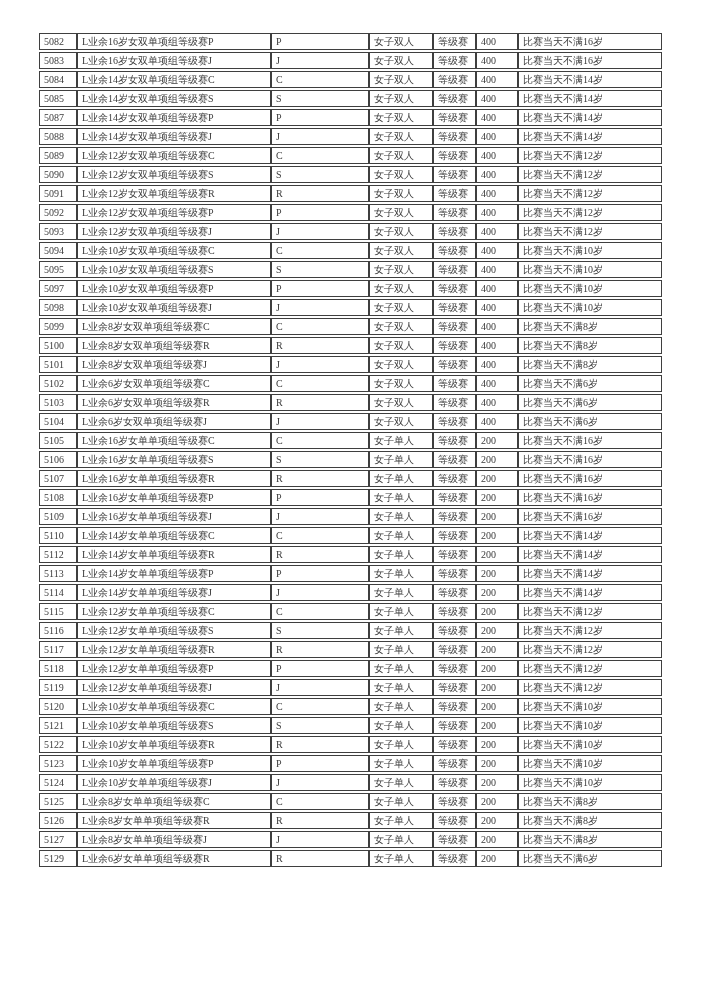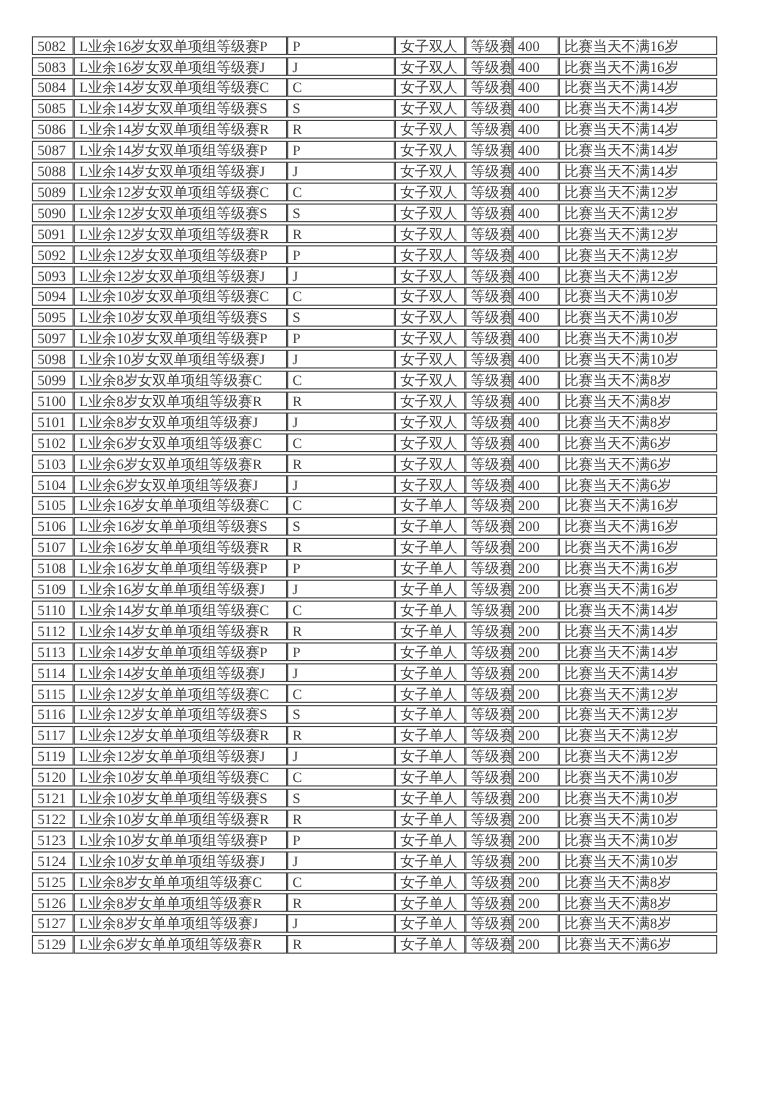--- a/index.html
+++ b/index.html
@@ -17,27 +17,27 @@
     position: absolute;
     left: 0;
     top: 0;
     width: 707px;
     height: 1000px;
     background: #ffffff;
     overflow: hidden;
   }
   table.events-table {
     position: absolute;
-    left: 29px;
+    left: 39px;
     top: 31px;
     border-collapse: separate;
     border-spacing: 0 2px;
     table-layout: fixed;
     width: 623px;
-    font-size: 13px;
+    font-size: 10px;
     color: #3b3b3b;
   }
   table.events-table td {
     border: 1px solid #3f3f3f;
     height: 15px;
     line-height: 15px;
     padding: 0 2px 0 4px;
     overflow: hidden;
     white-space: nowrap;
     box-sizing: content-box;
@@ -98,29 +98,20 @@
         <tr>
     <td>5085</td>
     <td>L业余14岁女双单项组等级赛S</td>
     <td>S</td>
     <td>女子双人</td>
     <td>等级赛</td>
     <td>400</td>
     <td>比赛当天不满14岁</td>
   </tr>
         <tr>
-    <td>5086</td>
-    <td>L业余14岁女双单项组等级赛R</td>
-    <td>R</td>
-    <td>女子双人</td>
-    <td>等级赛</td>
-    <td>400</td>
-    <td>比赛当天不满14岁</td>
-  </tr>
-        <tr>
     <td>5087</td>
     <td>L业余14岁女双单项组等级赛P</td>
     <td>P</td>
     <td>女子双人</td>
     <td>等级赛</td>
     <td>400</td>
     <td>比赛当天不满14岁</td>
   </tr>
         <tr>
     <td>5088</td>
@@ -362,20 +353,29 @@
     <td>S</td>
     <td>女子单人</td>
     <td>等级赛</td>
     <td>200</td>
     <td>比赛当天不满12岁</td>
   </tr>
         <tr>
     <td>5117</td>
     <td>L业余12岁女单单项组等级赛R</td>
     <td>R</td>
+    <td>女子单人</td>
+    <td>等级赛</td>
+    <td>200</td>
+    <td>比赛当天不满12岁</td>
+  </tr>
+        <tr>
+    <td>5118</td>
+    <td>L业余12岁女单单项组等级赛P</td>
+    <td>P</td>
     <td>女子单人</td>
     <td>等级赛</td>
     <td>200</td>
     <td>比赛当天不满12岁</td>
   </tr>
         <tr>
     <td>5119</td>
     <td>L业余12岁女单单项组等级赛J</td>
     <td>J</td>
     <td>女子单人</td>

